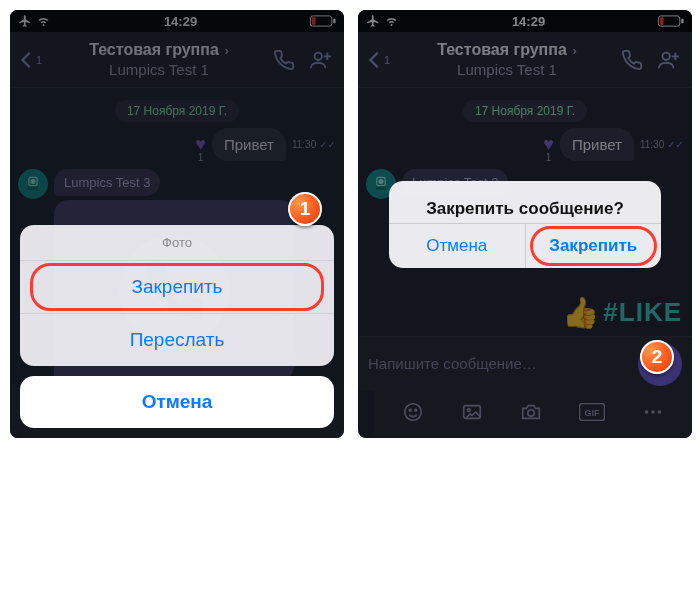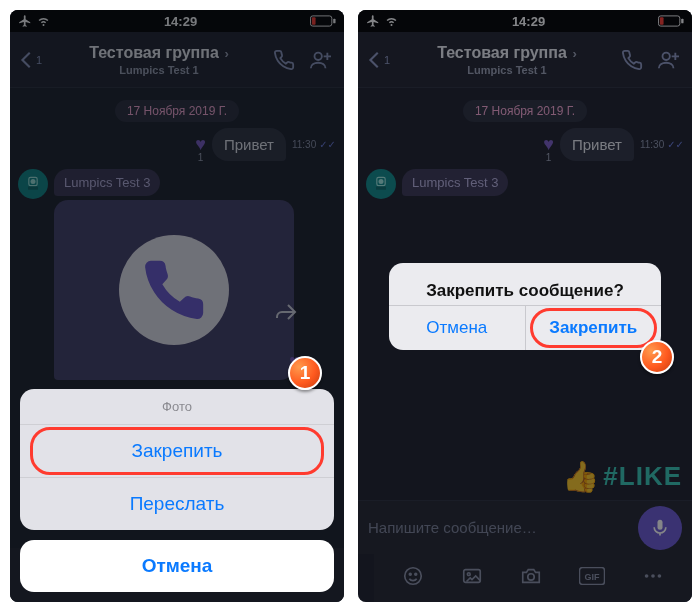--- a/index.html
+++ b/index.html
@@ -3,21 +3,21 @@
 <meta charset="utf-8">
 <style>
   * { box-sizing: border-box; margin: 0; padding: 0; }
   body {
     background: #fff;
     font-family: -apple-system, "Helvetica Neue", Arial, sans-serif;
     width: 700px; height: 612px;
     display: flex; gap: 14px; padding: 10px;
   }
   .phone {
-    width: 334px; height: 592px;
+    width: 334px; height: 428px;
     background: #1c1f2b;
     border-radius: 8px;
     overflow: hidden;
     position: relative;
     color: #e6e6e6;
     flex: 0 0 334px;
   }
   
   .status {
     height: 22px; background: #000;
@@ -29,27 +29,27 @@
   .status svg { display: block; }
   
   .nav {
     height: 56px; background: #20232f;
     display: flex; align-items: center; padding: 0 6px;
     border-bottom: 1px solid #2b2f3d;
   }
   .nav .back { width: 36px; display:flex; align-items:center; justify-content:flex-start; color:#8e99c2;}
   .nav .title { flex:1; text-align:center; }
   .nav .title .t1 { font-size:16px; font-weight:600; color:#eceef4;}
-  .nav .title .t2 { font-size:11px; color:#9aa0b4; margin-top:2px;font-weight:bold;}
+  .nav .title .t2 { font-size:15px; color:#9aa0b4; margin-top:2px;}
   .nav .title .t1 .chev { font-size:13px; color:#9aa0b4; margin-left:2px;}
   .nav .act { width:36px; display:flex; align-items:center; justify-content:center; color:#8e99c2;}
   
   .chat { position:relative; height: calc(100% - 22px - 56px - 54px); overflow:hidden; padding:6px 8px;}
   .date-pill { text-align:center; margin:6px auto; }
-  .date-pill span { background:#2a2e3d; color:#f9a8d4; font-size:12px; padding:4px 12px; border-radius:12px; display:inline-block;}
+  .date-pill span { background:#2a2e3d; color:#86efac; font-size:12px; padding:4px 12px; border-radius:12px; display:inline-block;}
   .row-right { display:flex; justify-content:flex-end; align-items:center; gap:6px; margin:6px 0;}
   .heart { color:#7a5cc7; font-size:18px; position:relative;}
   .heart .cnt { position:absolute; font-size:10px; color:#9aa0b4; left:50%; transform:translateX(-50%); top:18px;}
   .bubble-out { background:#2f3342; color:#e8eaf1; padding:8px 12px; border-radius:16px 16px 4px 16px; font-size:15px;}
   .msg-meta { font-size:10px; color:#8c93ab; display:flex; align-items:center; gap:3px;}
   .msg-meta .ticks { color:#6c7de0; }
   .sender-row { display:flex; align-items:flex-start; gap:6px; margin-top:8px;}
   .avatar { width:30px; height:30px; border-radius:50%; background:#0e8a8a; flex:0 0 30px; display:flex; align-items:center; justify-content:center;}
   .avatar svg { width:20px;height:20px;}
   .msg-block { flex:1; }

